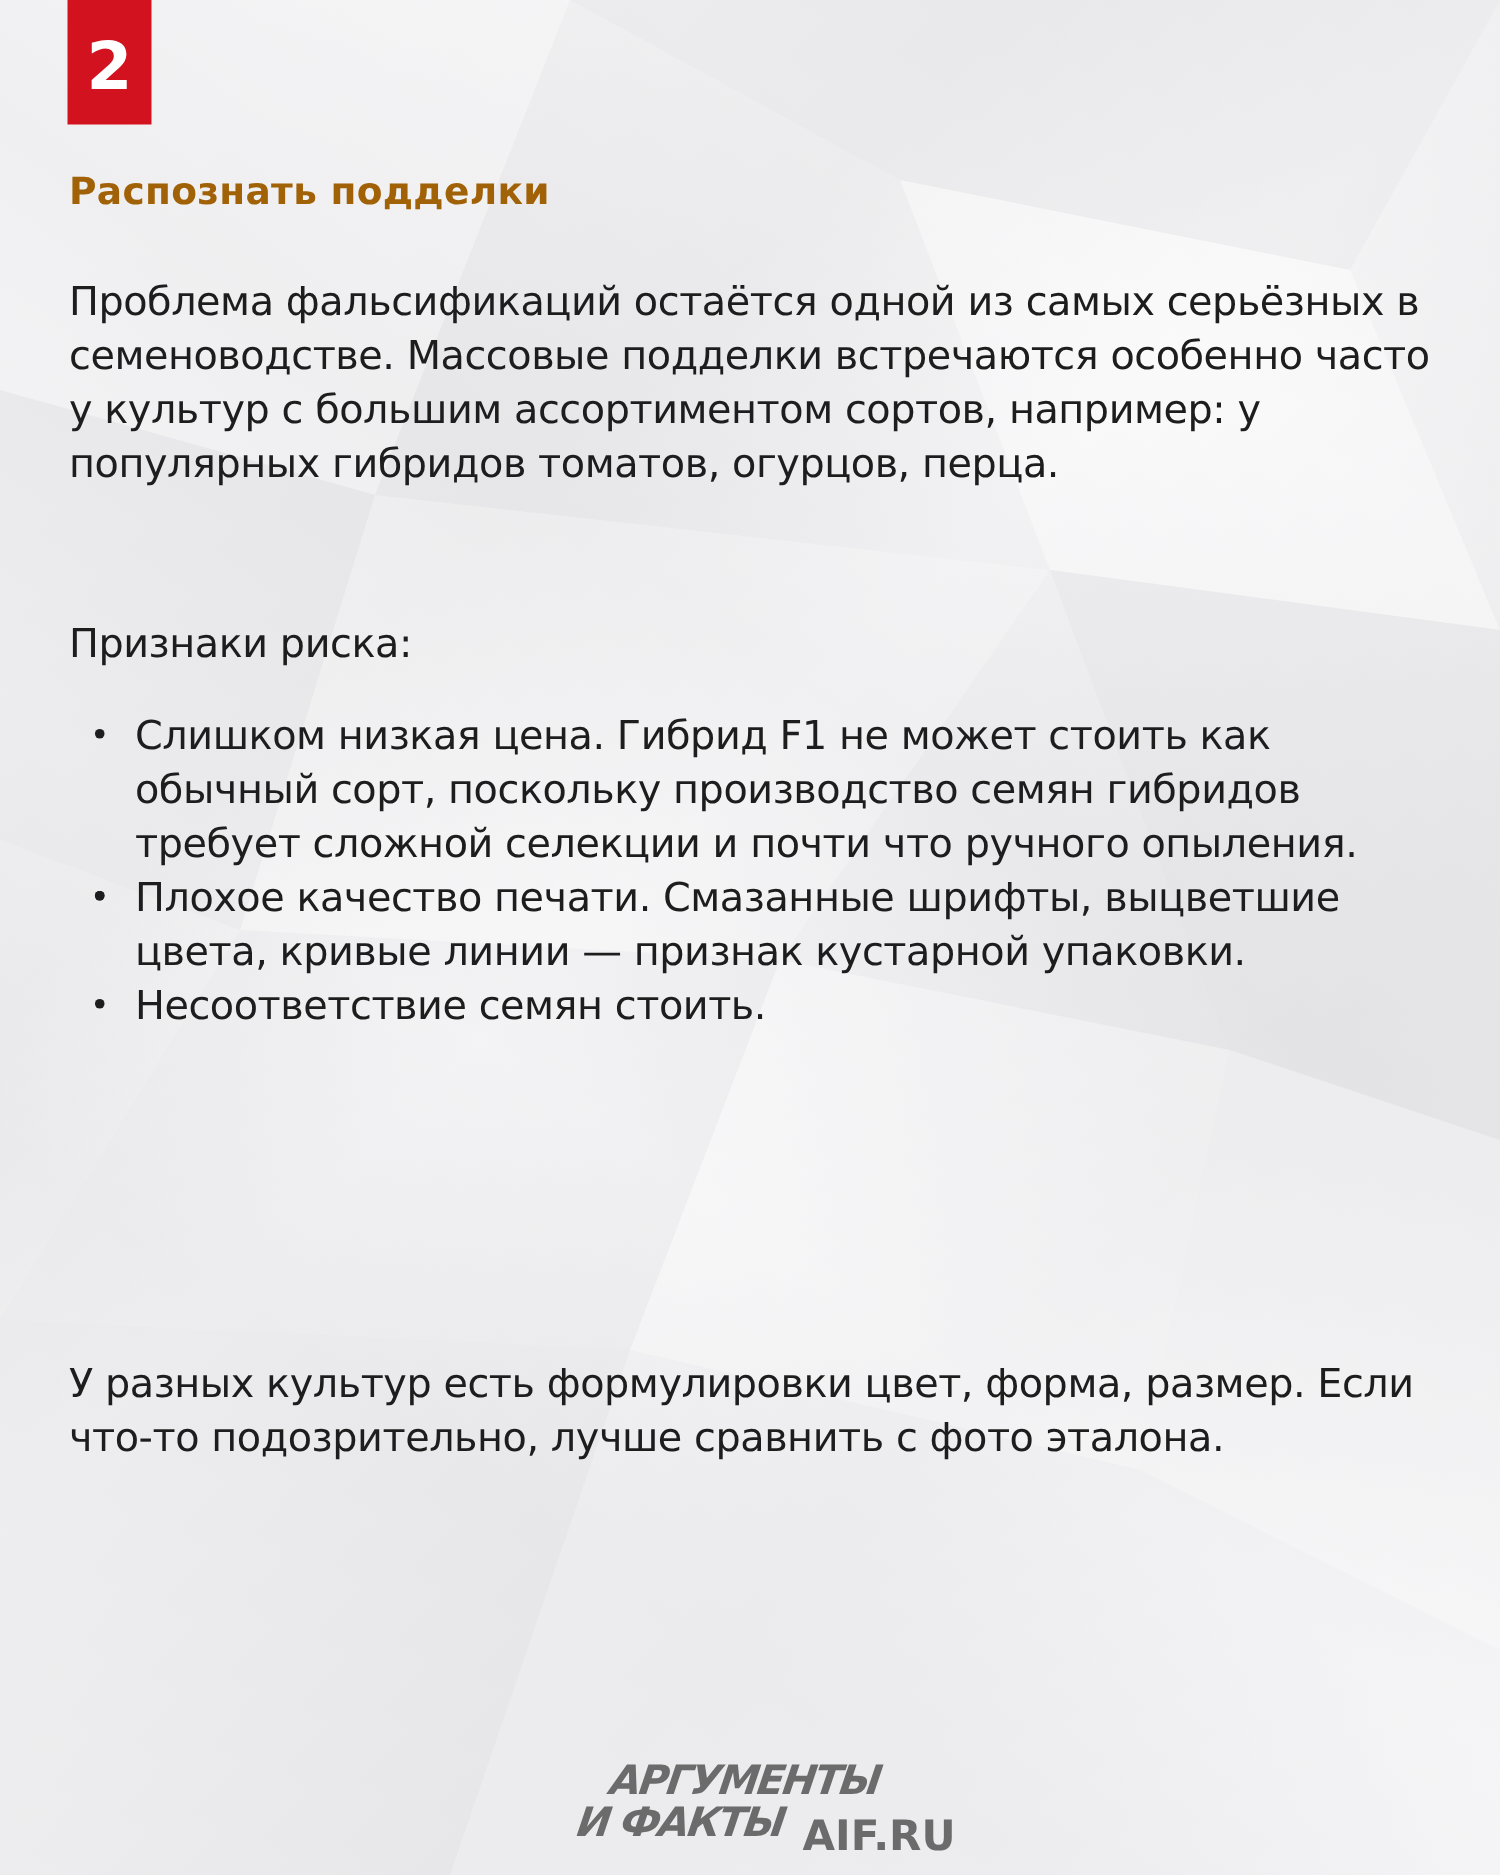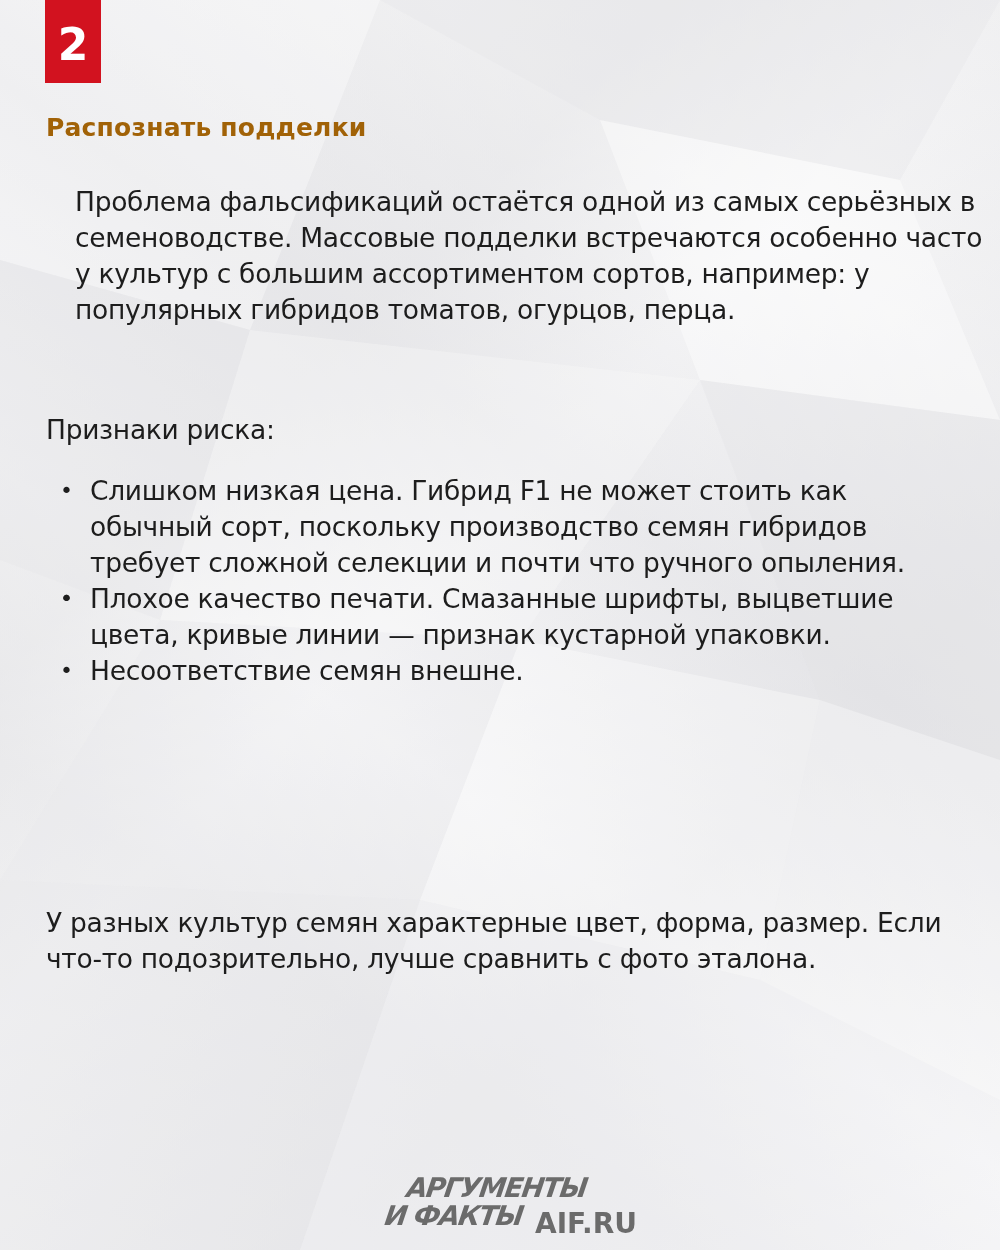--- a/index.html
+++ b/index.html
@@ -21,21 +21,21 @@
   }
   .title {
     position: absolute; left: 46px; top: 113px;
     font-size: 25px; font-weight: bold; letter-spacing: 0.2px; color: #a16207;
   }
   .text {
     position: absolute; left: 46px; width: 920px;
     font-size: 26.5px; line-height: 36px; color: #1d1d1d;
     letter-spacing: -0.3px;
   }
-  .intro { top: 184px; margin-left: 29px; }
+  .intro { top: 184px; }
   .risk-label { top: 400px; margin-top: 12px; }
   ul.risks {
     position: absolute; left: 46px; top: 473px; width: 920px;
     margin: 0; padding: 0; list-style: none;
     font-size: 26.5px; line-height: 36px; color: #1d1d1d; letter-spacing: -0.3px;
   }
   ul.risks li { position: relative; padding-left: 44px; }
   ul.risks li .bullet {
     position: absolute; left: 14px; top: 0; font-size: 22px;
   }
@@ -81,23 +81,23 @@
   </li>
   <li>
     <span class="bullet">•</span>
   </li>
   <li>
     <span class="bullet">•</span>
     <span>Плохое качество печати. Смазанные шрифты, выцветшие цвета, кривые линии — признак кустарной упаковки.</span>
   </li>
   <li>
     <span class="bullet">•</span>
-    <span>Несоответствие семян внешне.</span>
+    <span>Несоответствие семян стоить.</span>
   </li>
 </ul>
 
-<div class="text outro">У разных культур семян характерные цвет, форма, размер. Если что-то подозрительно, лучше сравнить с фото эталона.</div>
+<div class="text outro">У разных культур есть формулировки цвет, форма, размер. Если что-то подозрительно, лучше сравнить с фото эталона.</div>
 
 <div class="logo">
   <span class="l1">АРГУМЕНТЫ</span>
   <span class="l2">И ФАКТЫ</span>
   <span class="l3">AIF.RU</span>
 </div>
 
 </body></html>

